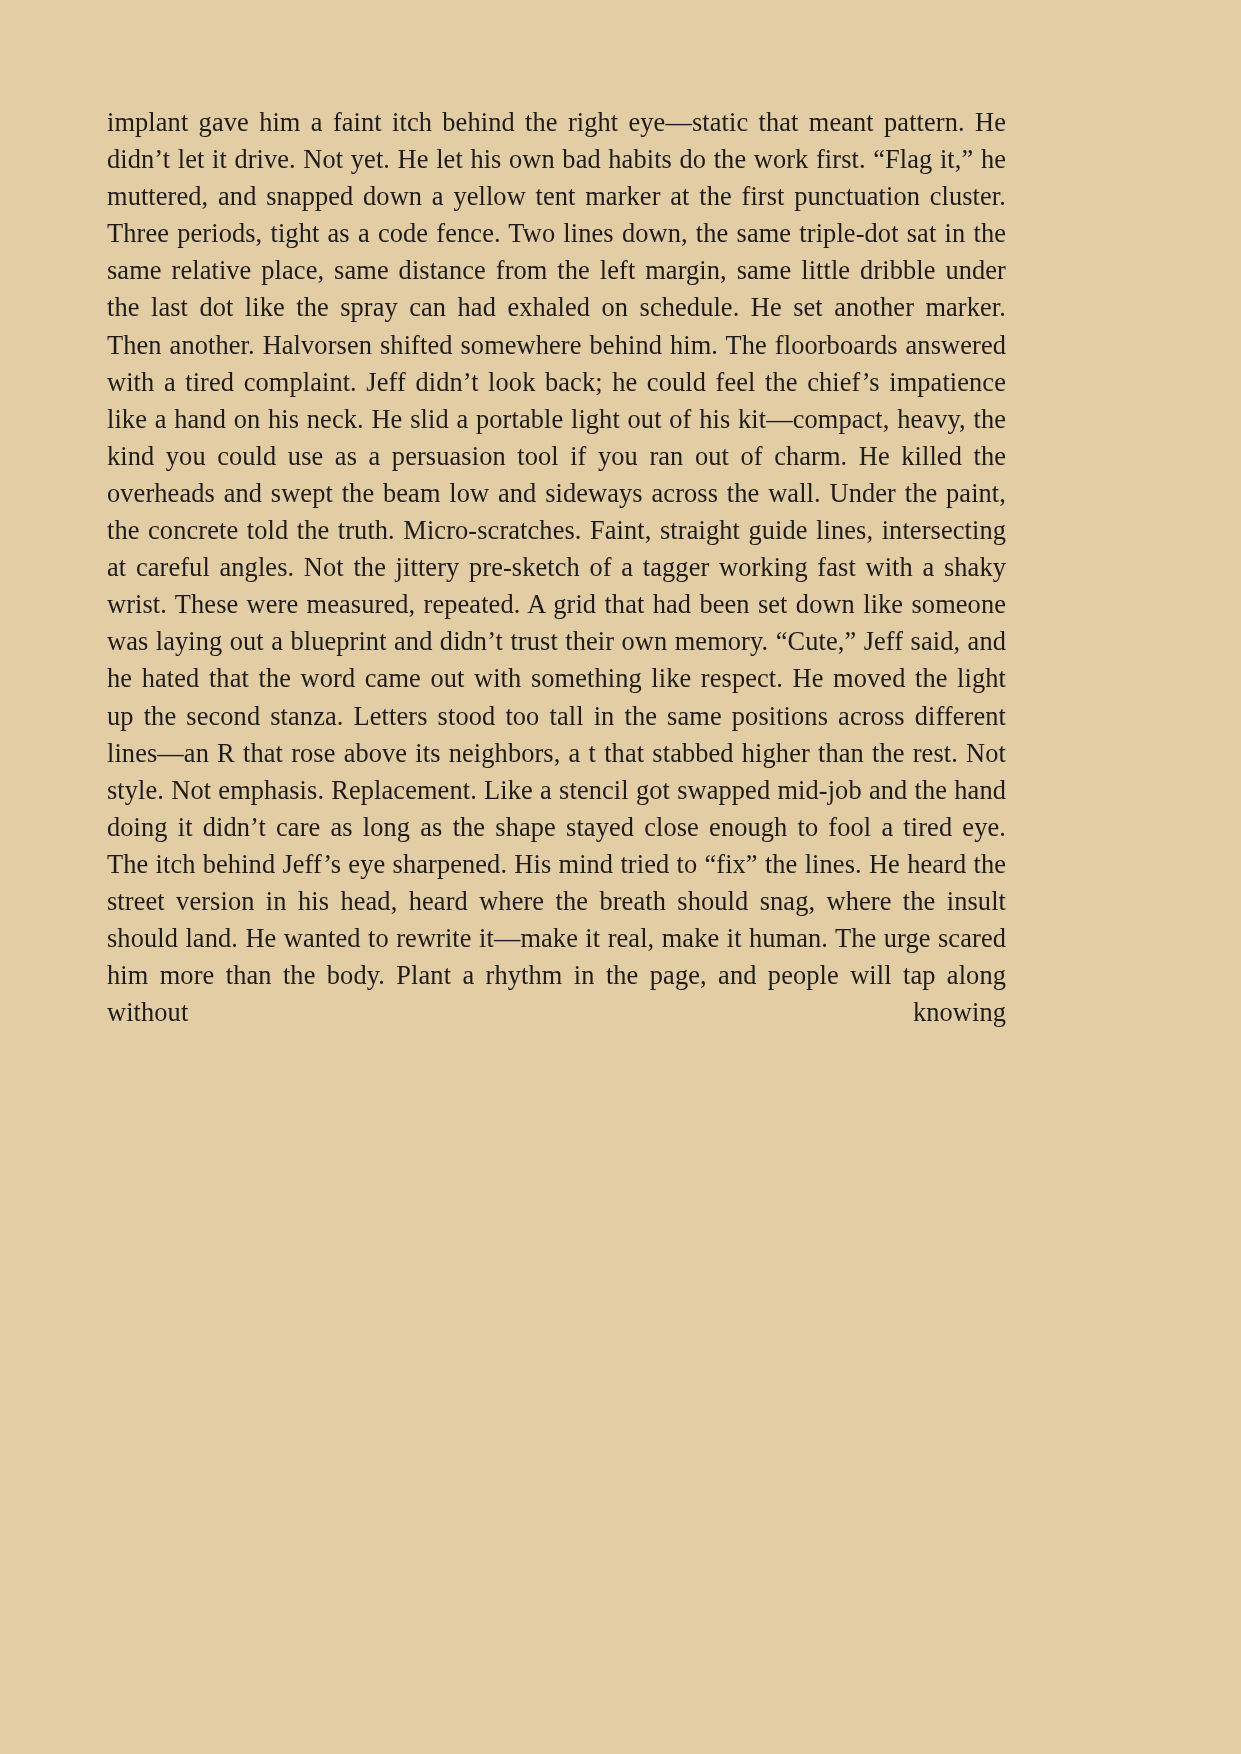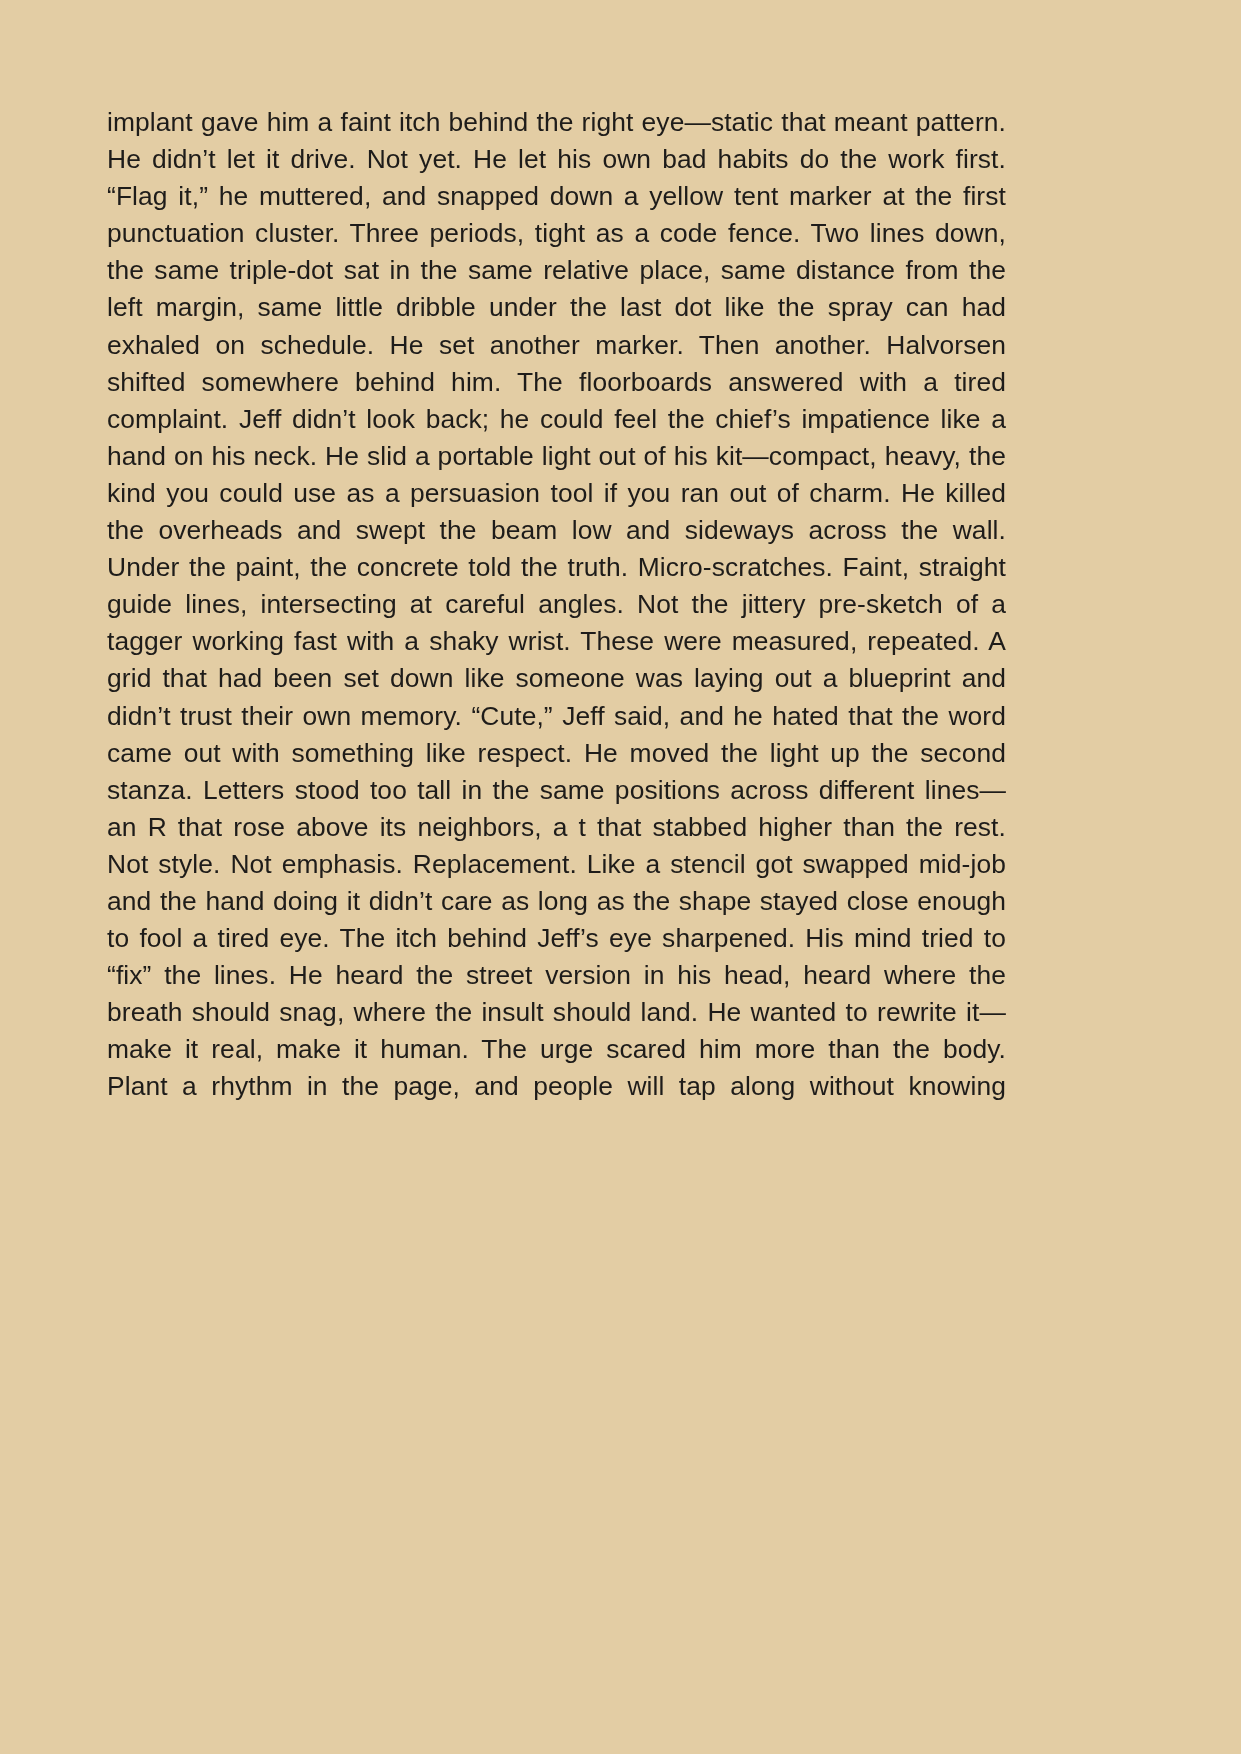--- a/index.html
+++ b/index.html
@@ -27,21 +27,21 @@
     left: 107px;
     top: 104px;
     width: 899px;
   }
 
   .para {
     margin: 0;
     padding: 0;
     text-align: justify;
     text-justify: inter-word;
-    font-family: Liberation Sans, sans-serif;
+    font-family: Liberation Serif, serif;
     font-size: 26.4px;
     line-height: 37.1px;
     color: #1e1c1a;
     letter-spacing: 0.1px;
     word-spacing: 0.5px;
     -webkit-font-smoothing: antialiased;
     hyphens: none;
   }
 
   

